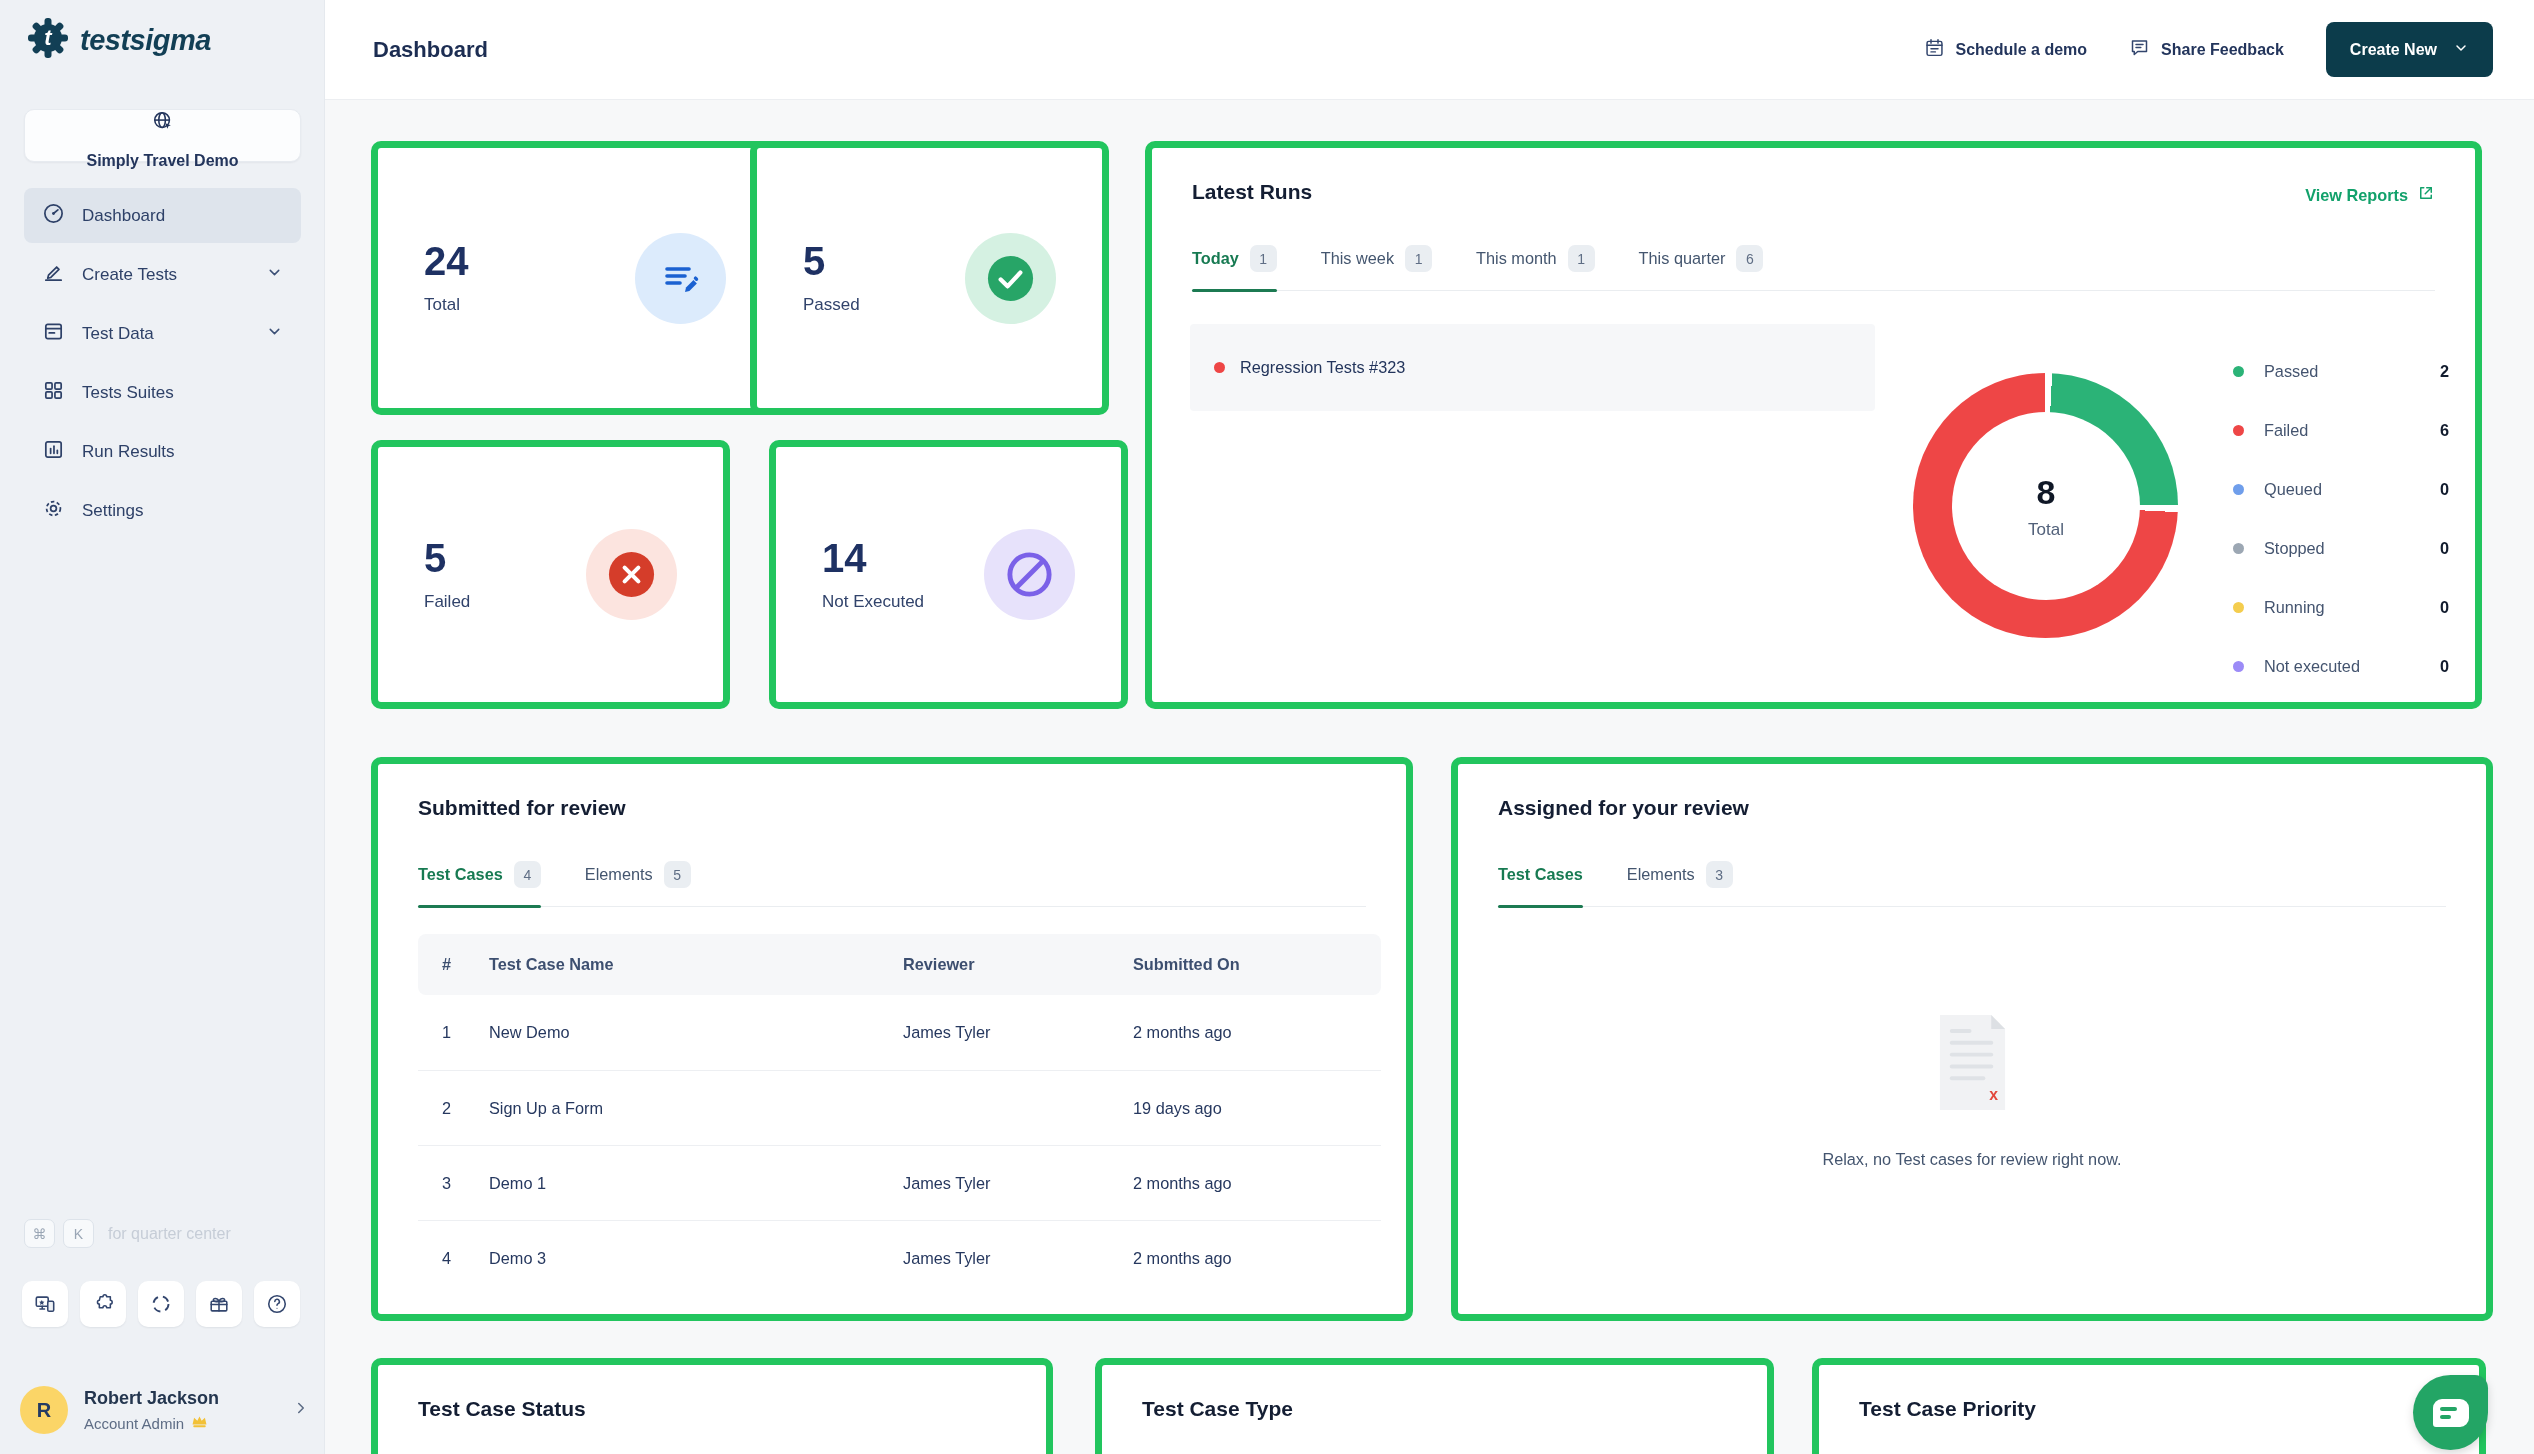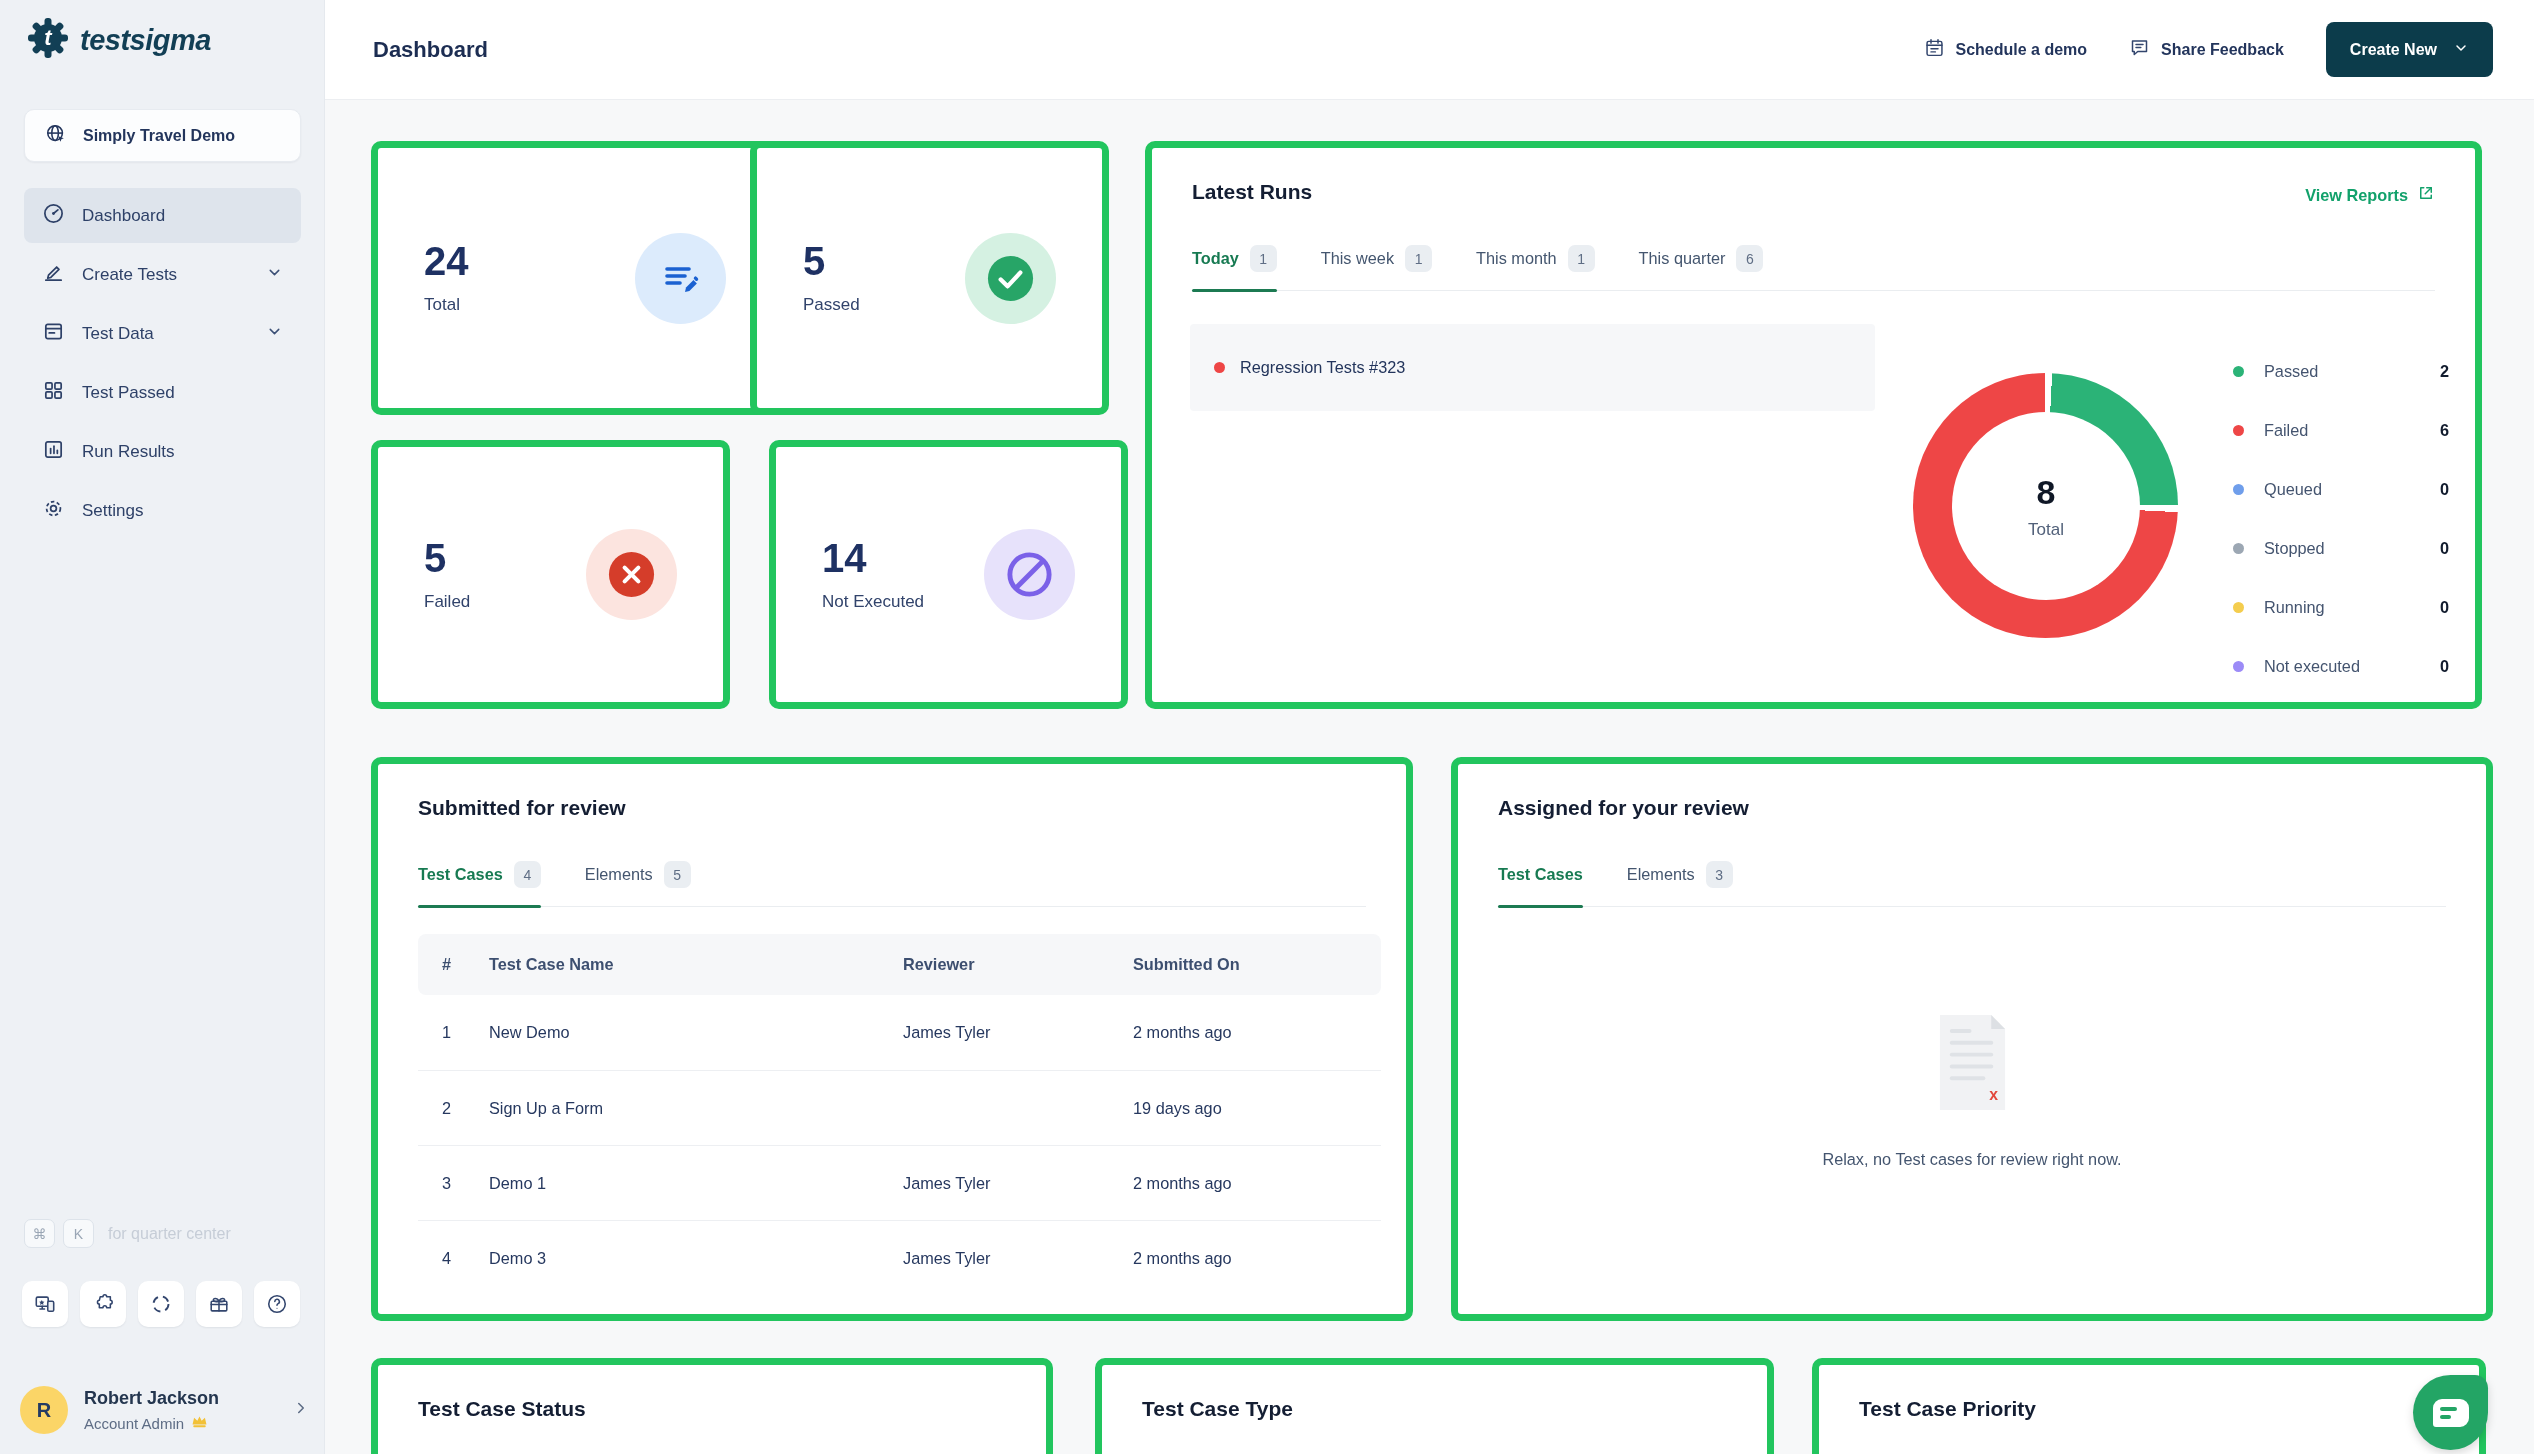--- a/index.html
+++ b/index.html
@@ -6,21 +6,21 @@
   html,body { width:2534px; height:1454px; }
   body { font-family:"Liberation Sans","DejaVu Sans",sans-serif; background:#f7f8f9; overflow:hidden; }
   #screen { position:relative; width:2534px; height:1454px; overflow:hidden; background:#f7f8f9; color:#24365e; }
 
   
   .sidebar { position:absolute; left:0; top:0; width:325px; height:100%; background:#eef1f5; border-right:1px solid #e5e9ee; }
   .logo { position:absolute; left:26px; top:16px; display:flex; align-items:center; gap:10px; }
   .logo-text { font-size:29px; font-weight:700; font-style:italic; color:#123f55; letter-spacing:-0.5px; }
   .proj { position:absolute; left:24px; top:109px; width:277px; height:53px; background:#fcfdfe; border:1px solid #e7ebf0; border-radius:10px;
           display:flex; align-items:center; gap:16px; padding:0 20px; box-shadow:0 1px 2px rgba(16,24,40,.05);
-          font-size:16px; font-weight:700; color:#23355c; }
+          font-size:16px; font-weight:700; color:#23355c;flex-direction:column; }
   .nav { position:absolute; left:24px; top:188px; width:277px; display:flex; flex-direction:column; gap:4px; }
   .nitem { height:55px; border-radius:8px; display:flex; align-items:center; padding:0 18px; gap:17px; font-size:17px; color:#2e4168; font-weight:500; cursor:pointer; }
   .nitem.active { background:#dee4ec; }
   .nitem svg { flex:0 0 auto; }
   .nitem .chev { margin-left:auto; color:#3c5076; }
 
   .shortcut { position:absolute; left:24px; bottom:206px; display:flex; align-items:center; gap:8px; }
   .key { min-width:31px; height:29px; border:1px solid #dde3ea; border-radius:7px; background:rgba(255,255,255,.55);
          display:flex; align-items:center; justify-content:center; font-size:14px; color:#9aa6b5; padding:0 6px; }
   .shortcut-text { font-size:16px; color:#c6cdd7; margin-left:6px; }
@@ -191,21 +191,21 @@
       </div>
       <div class="nitem">
         <span>
           <svg width="23" height="23" viewBox="0 0 24 24" fill="none" stroke="#2e4168" stroke-width="1.8">
             <rect x="4" y="4" width="6.5" height="6.5" rx="1.2"></rect>
             <rect x="13.5" y="4" width="6.5" height="6.5" rx="1.2"></rect>
             <rect x="4" y="13.5" width="6.5" height="6.5" rx="1.2"></rect>
             <rect x="13.5" y="13.5" width="6.5" height="6.5" rx="1.2"></rect>
           </svg>
         </span>
-        <span>Test Passed</span>
+        <span>Tests Suites</span>
       </div>
       <div class="nitem">
         <span>
           <svg width="23" height="23" viewBox="0 0 24 24" fill="none" stroke="#2e4168" stroke-width="1.8" stroke-linecap="round">
             <rect x="4" y="4" width="16" height="16" rx="2"></rect>
             <line x1="9" y1="11" x2="9" y2="16"></line>
             <line x1="12.5" y1="8.5" x2="12.5" y2="16"></line>
             <line x1="16" y1="13" x2="16" y2="16"></line>
           </svg>
         </span>

